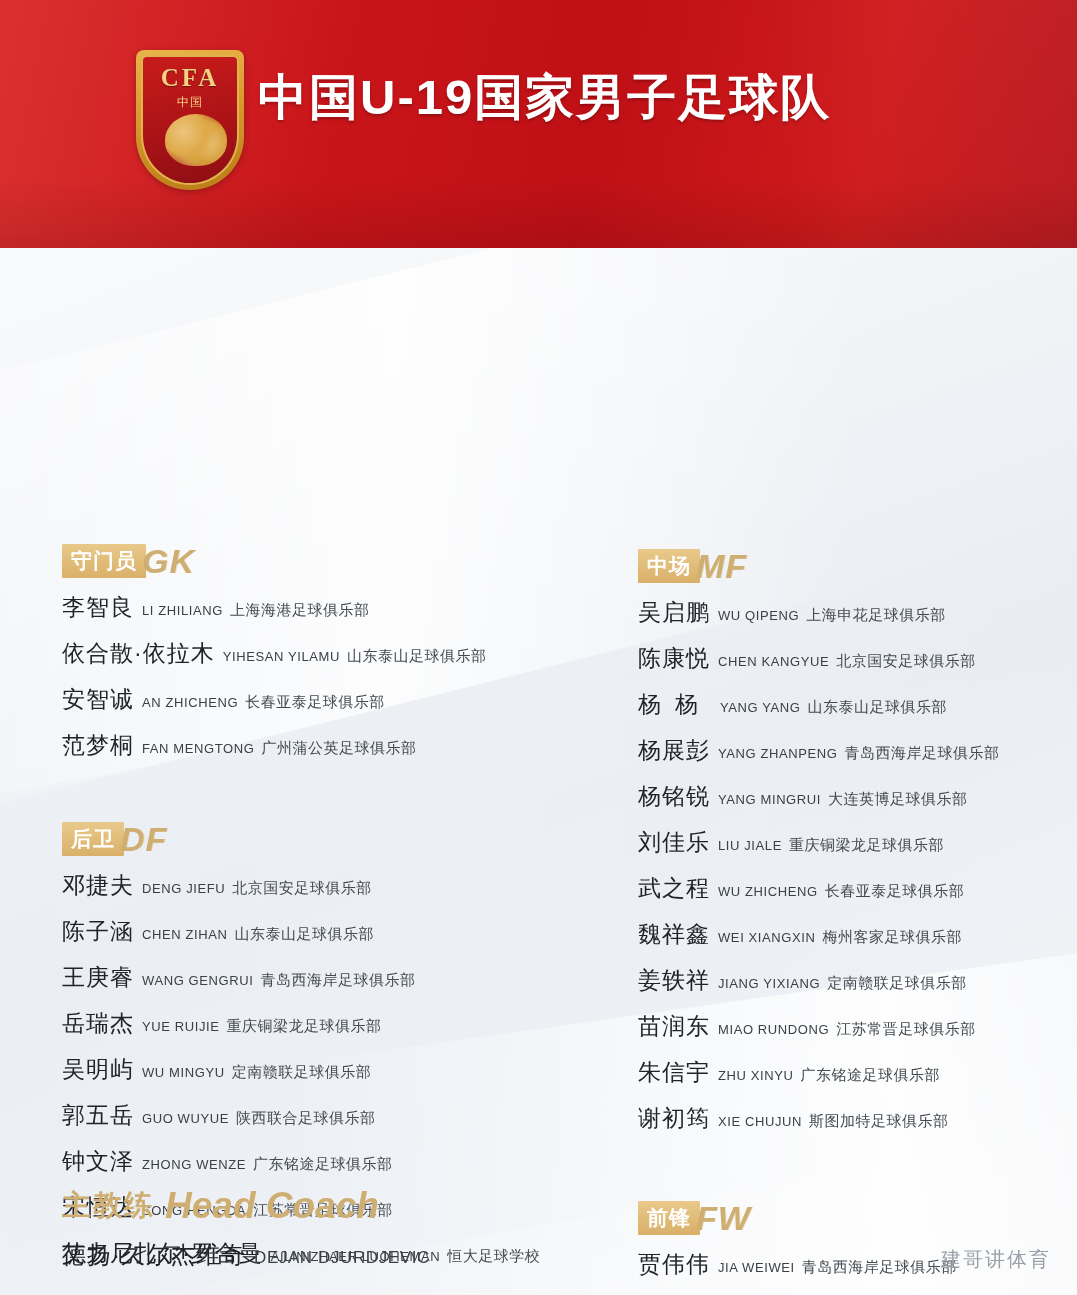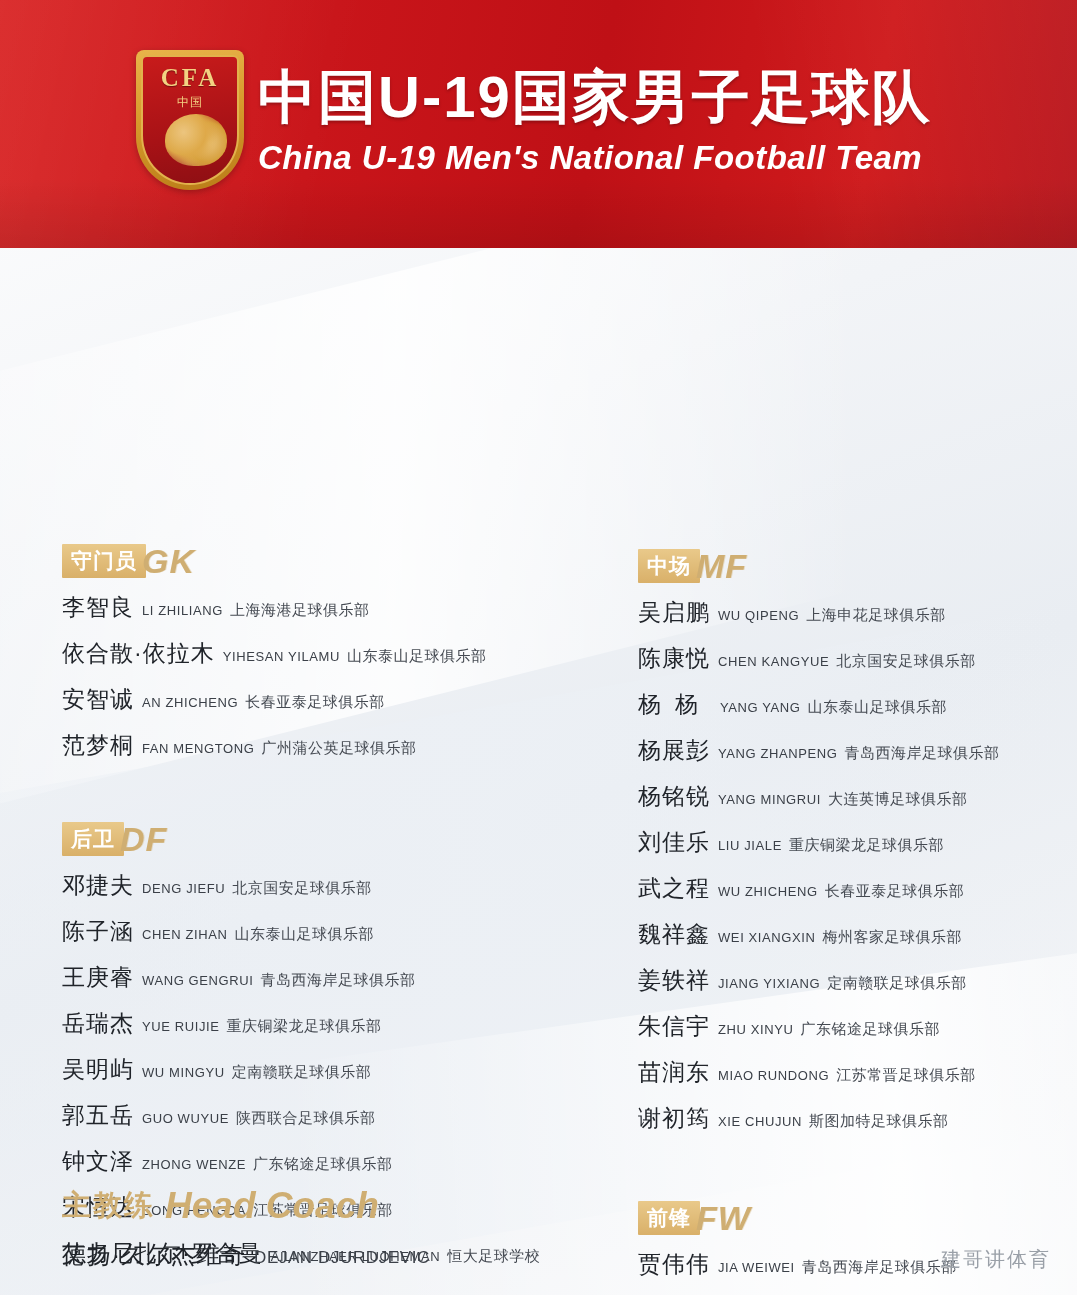--- a/index.html
+++ b/index.html
@@ -119,21 +119,21 @@
   }
 
   #title-block {
     position: absolute;
     left: 258px;
     top: 62px;
   }
   #title-cn {
     font-family: "Liberation Sans", "DejaVu Sans", sans-serif;
     font-weight: bold;
-    font-size: 58px;
+    font-size: 49px;
     line-height: 70px;
     color: #ffffff;
     letter-spacing: 2px;
     text-shadow: 0 2px 3px rgba(0,0,0,0.25);
     white-space: nowrap;
   }
   #title-en {
     margin-top: 6px;
     font-family: "Liberation Sans", sans-serif;
     font-weight: bold;
@@ -296,21 +296,20 @@
     <div id="crest">
       <div class="crest-shield"></div>
       <div class="crest-inner"></div>
       <div class="crest-cfa">CFA</div>
       <div class="crest-cn">中国</div>
       <div class="crest-dragon"></div>
     </div>
 
     <div id="title-block">
       <div id="title-cn">中国U-19国家男子足球队</div>
-      <div id="title-en">China U-19 Men's National Football Team</div>
     </div>
   </div>
 
   <div id="content">
 
     <div class="col" id="col-left">
 
       <div class="section">
         <div class="section-head">
           <span class="sh-cn">守门员</span><span class="sh-en">GK</span>
@@ -395,24 +394,24 @@
           <li>
             <span class="p-cn">武之程</span><span class="p-en">WU ZHICHENG</span><span class="p-club">长春亚泰足球俱乐部</span>
           </li>
           <li>
             <span class="p-cn">魏祥鑫</span><span class="p-en">WEI XIANGXIN</span><span class="p-club">梅州客家足球俱乐部</span>
           </li>
           <li>
             <span class="p-cn">姜轶祥</span><span class="p-en">JIANG YIXIANG</span><span class="p-club">定南赣联足球俱乐部</span>
           </li>
           <li>
+            <span class="p-cn">苗润东</span><span class="p-en">MIAO RUNDONG</span><span class="p-club">江苏常晋足球俱乐部</span>
+          </li>
+          <li>
             <span class="p-cn">朱信宇</span><span class="p-en">ZHU XINYU</span><span class="p-club">广东铭途足球俱乐部</span>
-          </li>
-          <li>
-            <span class="p-cn">苗润东</span><span class="p-en">MIAO RUNDONG</span><span class="p-club">江苏常晋足球俱乐部</span>
           </li>
           <li>
             <span class="p-cn">谢初筠</span><span class="p-en">XIE CHUJUN</span><span class="p-club">斯图加特足球俱乐部</span>
           </li>
         </ul>
       </div>
 
       <div class="section" style="margin-top:64px;">
         <div class="section-head">
           <span class="sh-cn">前锋</span><span class="sh-en">FW</span>

